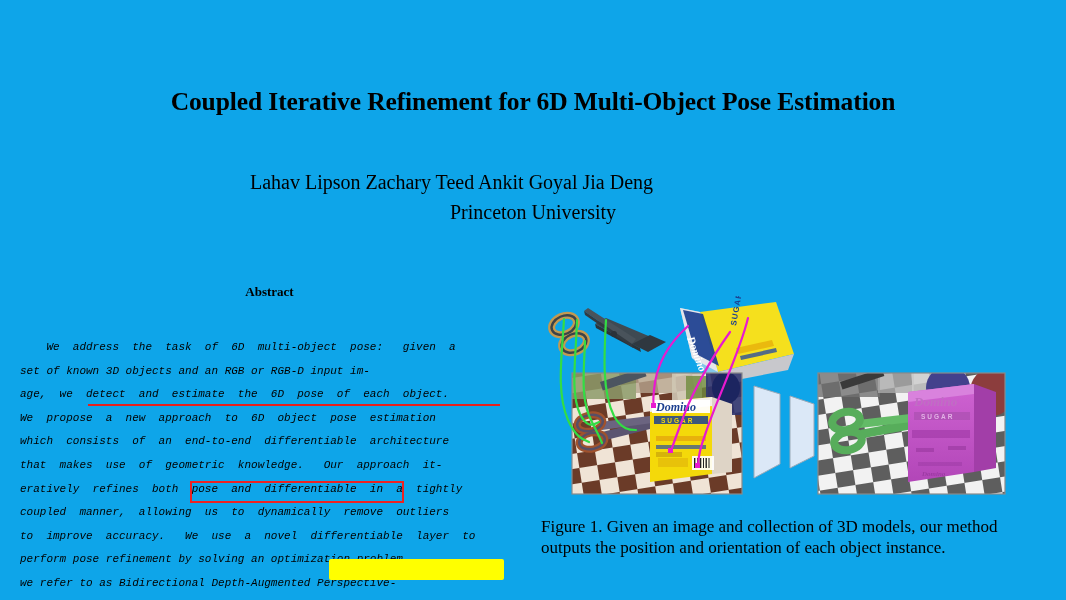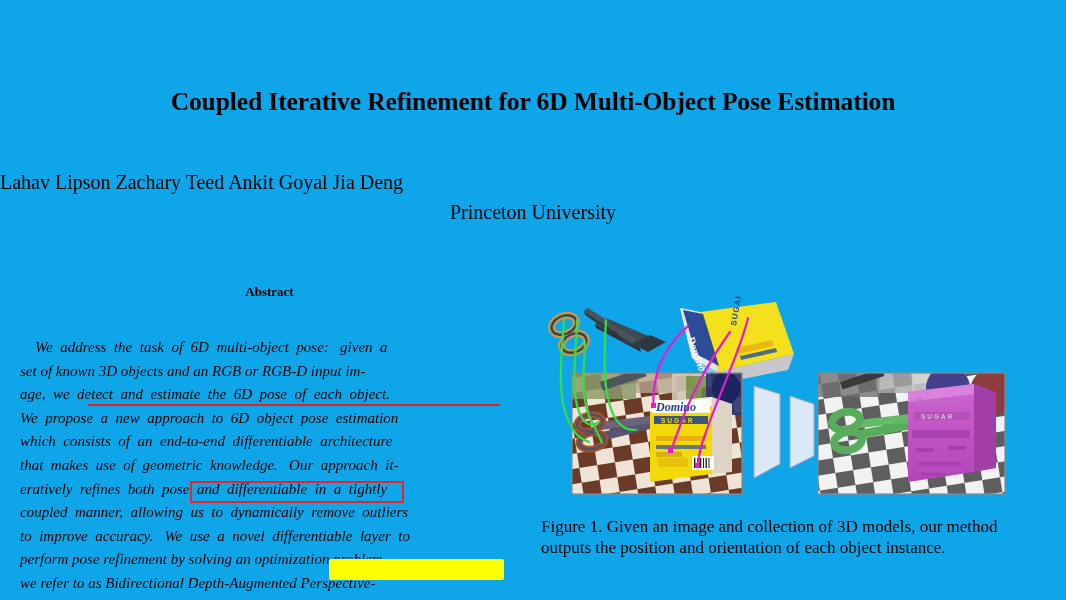--- a/index.html
+++ b/index.html
@@ -34,21 +34,21 @@
     letter-spacing: -0.1px;
     line-height: 1.1;
   }
 
   
   .authors {
     position: absolute;
     left: 0;
     top: 172px;
     width: 903px;
-    text-align: left;
+    text-align: center;
     font-size: 20px;
     line-height: 1.0;
   }
   .affil {
     position: absolute;
     left: 0;
     top: 201px;
     width: 1066px;
     text-align: center;
     font-size: 20px;
@@ -62,24 +62,25 @@
     width: 499px;
     text-align: center;
     font-size: 13px;
     font-weight: bold;
   }
   .abstract-body {
     position: absolute;
     left: 20px;
     top: 336px;
     width: 500px;
-    font-size: 15px;
+    font-size: 11px;
     font-style: italic;
     line-height: 23.6px;
     text-align: justify;
+    font-family: Liberation Mono, monospace;
   }
   .abstract-body p { margin: 0; }
   .ln { display: block; white-space: pre; position: relative; }
 
   
   .red-underline {
     position: absolute;
     background: #e8201c;
     height: 1.6px;
     left: 88px;

